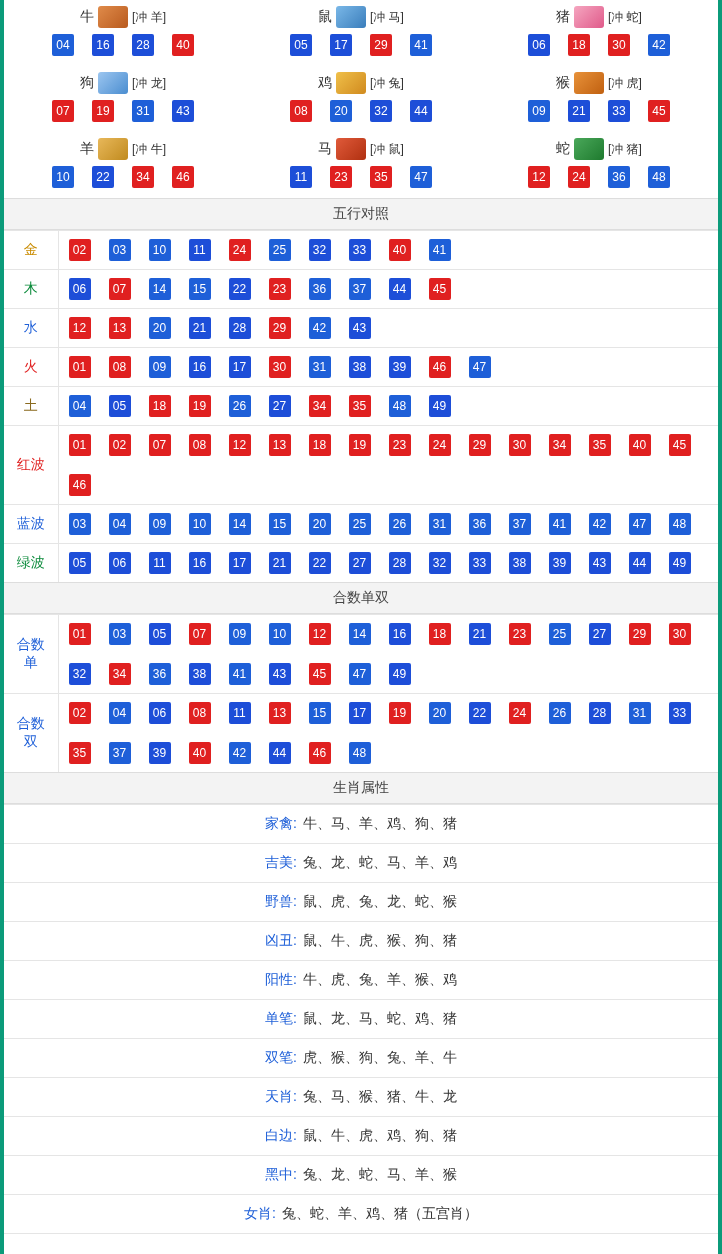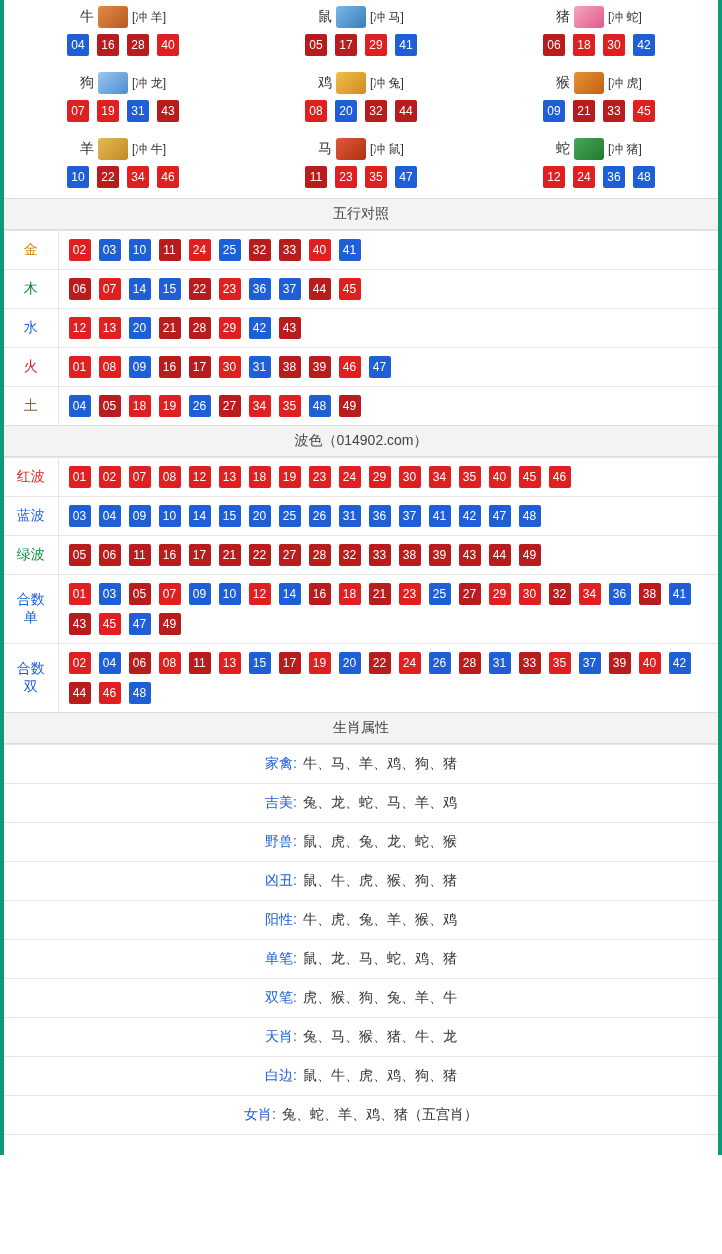--- a/index.html
+++ b/index.html
@@ -4,25 +4,25 @@
 <style>
 *{box-sizing:border-box;margin:0;padding:0}
 body{font-family:Arial,"Microsoft YaHei",sans-serif;font-size:14px;color:#333;background:#fff}
 .wrap{width:722px;margin:0 auto;border-left:4px solid #0b9b7a;border-right:4px solid #0b9b7a;background:#fff}
 .zodiac-grid{display:flex;flex-wrap:wrap}
 .zcol{width:33.33%;text-align:center;padding:6px 0 10px}
 .zhead{display:flex;align-items:center;justify-content:center;gap:4px;margin-bottom:6px}
 .zname{font-size:14px;color:#333}
 .zicon{width:30px;height:22px;display:inline-block;border-radius:3px}
 .zchong{font-size:12px;color:#333}
-.nums{display:flex;justify-content:center;gap:8px;flex-wrap:wrap}
+.nums{display:flex;justify-content:center;gap:18px;flex-wrap:wrap}
 .n{display:inline-block;width:22px;height:22px;line-height:22px;text-align:center;color:#fff;font-size:12px;border-radius:2px}
 .r{background:#e02020}
 .b{background:#1e5fd8}
-.g{background:#b91c1c}
+.g{background:#1d4ed8}
 .section-title{background:#f3f3f3;border-top:1px solid #ddd;border-bottom:1px solid #ddd;text-align:center;padding:6px 0;font-size:14px;color:#444}
 table{width:100%;border-collapse:collapse}
 td{border-top:1px solid #e5e5e5;padding:8px 10px;vertical-align:middle}
 td.lbl{width:54px;text-align:center;border-right:1px solid #e5e5e5}
 .lbl-gold{color:#c98b00}
 .lbl-wood{color:#0a8a3a}
 .lbl-water{color:#1e5fd8}
 .lbl-fire{color:#e02020}
 .lbl-earth{color:#8a6a1e}
 .lbl-red{color:#e02020}
@@ -249,21 +249,20 @@
               <span class="n r">34</span>
               <span class="n r">35</span>
               <span class="n b">48</span>
               <span class="n g">49</span>
             </div>
           </td>
         </tr>
       </tbody>
     </table>
 
-<div class="section-title">波色（014902.com）</div>
 <table id="bose-table">
       <tbody>
         <tr>
           <td class="lbl lbl-red">红波</td>
           <td>
             <div class="nums" style="justify-content:flex-start">
               <span class="n r">01</span>
               <span class="n r">02</span>
               <span class="n r">07</span>
               <span class="n r">08</span>
@@ -325,20 +324,21 @@
               <span class="n g">39</span>
               <span class="n g">43</span>
               <span class="n g">44</span>
               <span class="n g">49</span>
             </div>
           </td>
         </tr>
       </tbody>
     </table>
 
+<div class="section-title">合数单双</div>
 <table id="heshu-table">
       <tbody>
         <tr>
           <td class="lbl lbl-blue">合数单</td>
           <td>
             <div class="nums" style="justify-content:flex-start">
               <span class="n r">01</span>
               <span class="n b">03</span>
               <span class="n g">05</span>
               <span class="n r">07</span>
@@ -404,17 +404,18 @@
 <div id="attrs">
       <div class="attr-row"><span class="key">家禽:</span> <span>牛、马、羊、鸡、狗、猪</span></div>
       <div class="attr-row"><span class="key">吉美:</span> <span>兔、龙、蛇、马、羊、鸡</span></div>
       <div class="attr-row"><span class="key">野兽:</span> <span>鼠、虎、兔、龙、蛇、猴</span></div>
       <div class="attr-row"><span class="key">凶丑:</span> <span>鼠、牛、虎、猴、狗、猪</span></div>
       <div class="attr-row"><span class="key">阳性:</span> <span>牛、虎、兔、羊、猴、鸡</span></div>
       <div class="attr-row"><span class="key">单笔:</span> <span>鼠、龙、马、蛇、鸡、猪</span></div>
       <div class="attr-row"><span class="key">双笔:</span> <span>虎、猴、狗、兔、羊、牛</span></div>
       <div class="attr-row"><span class="key">天肖:</span> <span>兔、马、猴、猪、牛、龙</span></div>
       <div class="attr-row"><span class="key">白边:</span> <span>鼠、牛、虎、鸡、狗、猪</span></div>
+      <div class="attr-row"><span class="key">黑中:</span> <span>兔、龙、蛇、马、羊、猴</span></div>
       <div class="attr-row"><span class="key">女肖:</span> <span>兔、蛇、羊、鸡、猪（五宫肖）</span></div>
       <div class="attr-row"> </div>
     </div>
 
 </div>
 
 </body></html>

